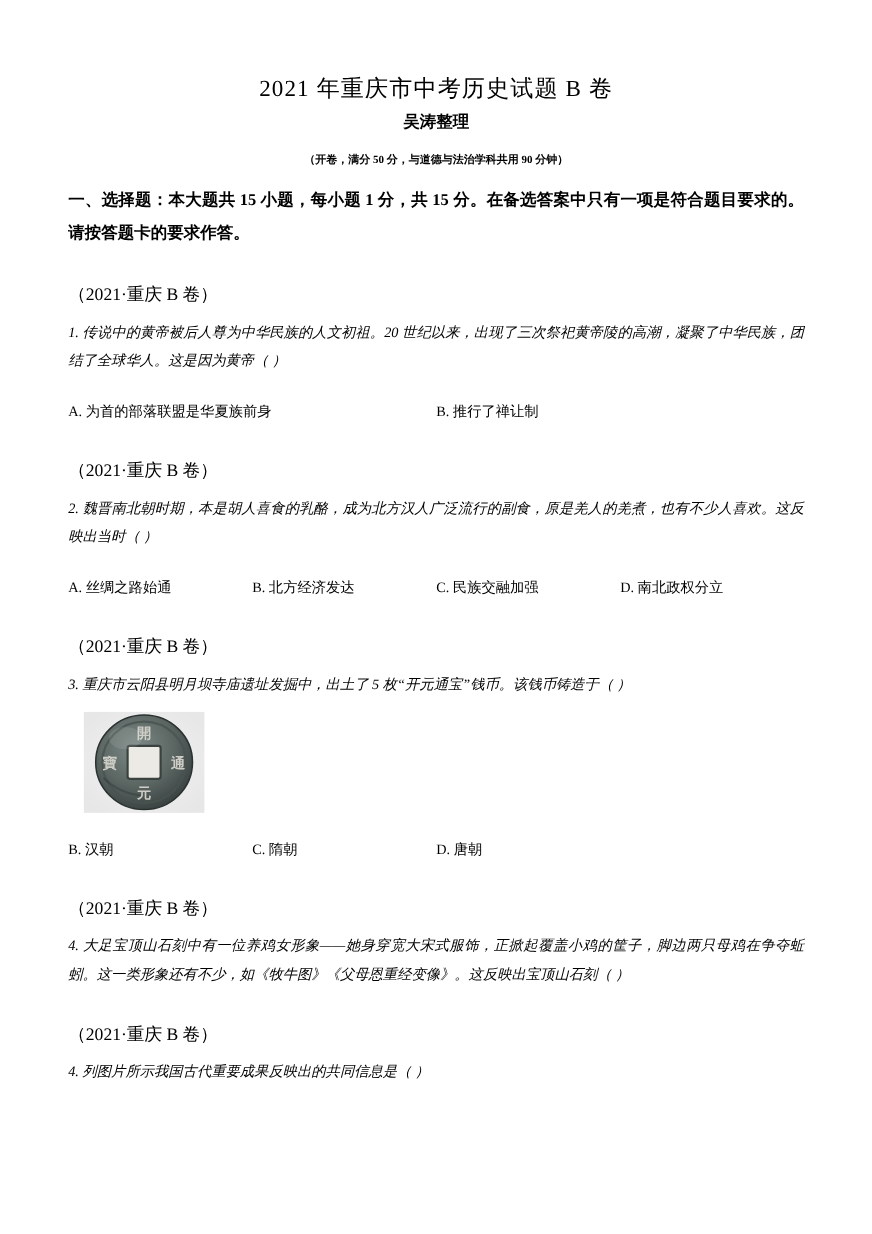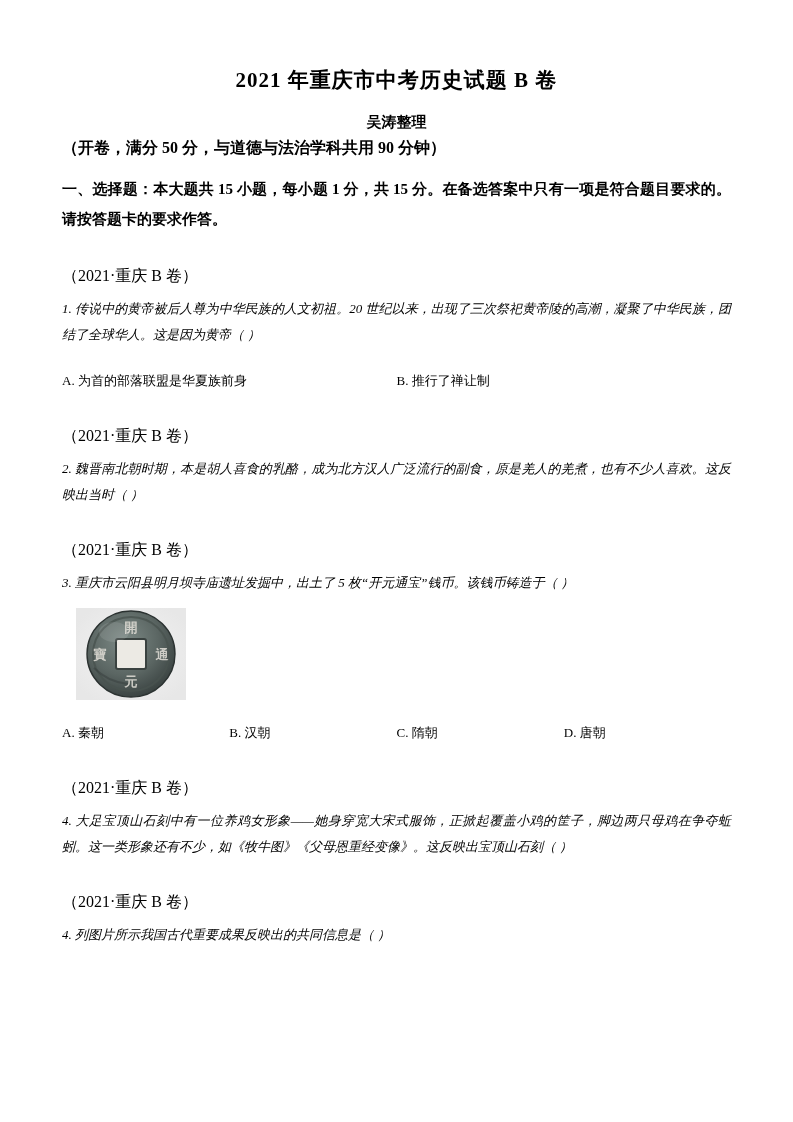--- a/index.html
+++ b/index.html
@@ -17,35 +17,36 @@
   }
   .page {
     box-sizing: border-box;
     width: 793px;
     height: 1122px;
     padding: 52px 62px 40px 62px;
   }
   .doc-title {
     text-align: center;
     font-size: 21px;
-    font-weight: bold;
+    font-weight: normal;
     letter-spacing: 1px;
     margin: 14px 0 0 0;
     line-height: 1.4;
   }
   .doc-author {
     text-align: center;
     font-size: 15px;
     font-weight: bold;
-    margin-top: 18px;
+    margin-top: 6px;
   }
   .doc-subtitle {
-    font-size: 16px;
+    text-align: center;
+    font-size: 10px;
     font-weight: bold;
-    margin-top: 6px;
+    margin-top: 18px;
   }
   .section-heading {
     font-size: 15px;
     font-weight: bold;
     line-height: 1.95;
     margin-top: 16px;
     text-align: justify;
   }
   .src-line {
     font-size: 16px;
@@ -102,20 +103,28 @@
   <div class="q-stem">1. 传说中的黄帝被后人尊为中华民族的人文初祖。20 世纪以来，出现了三次祭祀黄帝陵的高潮，凝聚了中华民族，团结了全球华人。这是因为黄帝（      ）</div>
   <div class="opts">
     <div class="opt-row two">
       <div class="opt">A.  为首的部落联盟是华夏族前身</div>
       <div class="opt">B.  推行了禅让制</div>
     </div>
   </div>
 
   <div class="src-line">（2021·重庆 B 卷）</div>
   <div class="q-stem">2. 魏晋南北朝时期，本是胡人喜食的乳酪，成为北方汉人广泛流行的副食，原是羌人的羌煮，也有不少人喜欢。这反映出当时（      ）</div>
+  <div class="opts">
+    <div class="opt-row four">
+      <div class="opt">A.  丝绸之路始通</div>
+      <div class="opt">B.  北方经济发达</div>
+      <div class="opt">C.  民族交融加强</div>
+      <div class="opt">D.  南北政权分立</div>
+    </div>
+  </div>
 
   <div class="src-line">（2021·重庆 B 卷）</div>
   <div class="q-stem">3. 重庆市云阳县明月坝寺庙遗址发掘中，出土了 5 枚“开元通宝”钱币。该钱币铸造于（        ）</div>
 
   <div class="coin-wrap">
     <svg class="coin" width="110" height="92" viewBox="0 0 110 92" aria-hidden="true">
       <defs>
         <radialGradient id="cg" cx="42%" cy="35%" r="72%">
           <stop offset="0%" stop-color="#7d8a86"></stop>
           <stop offset="55%" stop-color="#5b6663"></stop>
@@ -136,21 +145,20 @@
         <text x="55" y="78">元</text>
         <text x="24" y="51">寶</text>
       </g>
       <ellipse cx="38" cy="24" rx="15" ry="10" fill="#ffffff" opacity="0.10"></ellipse>
       <path d="M18 60 q14 14 34 16" fill="none" stroke="#2b3231" stroke-width="2" opacity="0.35"></path>
     </svg>
   </div>
 
   <div class="opts">
     <div class="opt-row four">
-      <div class="opt">A.  秦朝</div>
       <div class="opt">B.  汉朝</div>
       <div class="opt">C.  隋朝</div>
       <div class="opt">D.  唐朝</div>
     </div>
   </div>
 
   <div class="src-line">（2021·重庆 B 卷）</div>
   <div class="q-stem">4. 大足宝顶山石刻中有一位养鸡女形象——她身穿宽大宋式服饰，正掀起覆盖小鸡的筐子，脚边两只母鸡在争夺蚯蚓。这一类形象还有不少，如《牧牛图》《父母恩重经变像》。这反映出宝顶山石刻（       ）</div>
 
   <div class="src-line">（2021·重庆 B 卷）</div>

